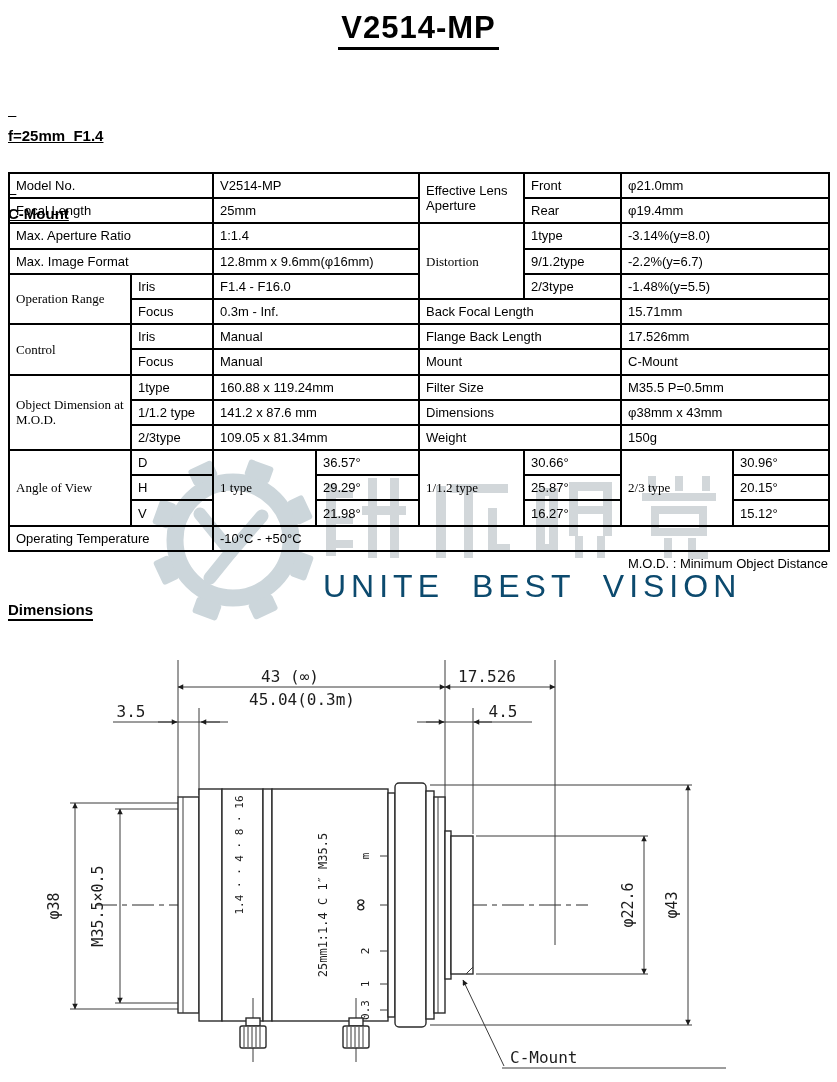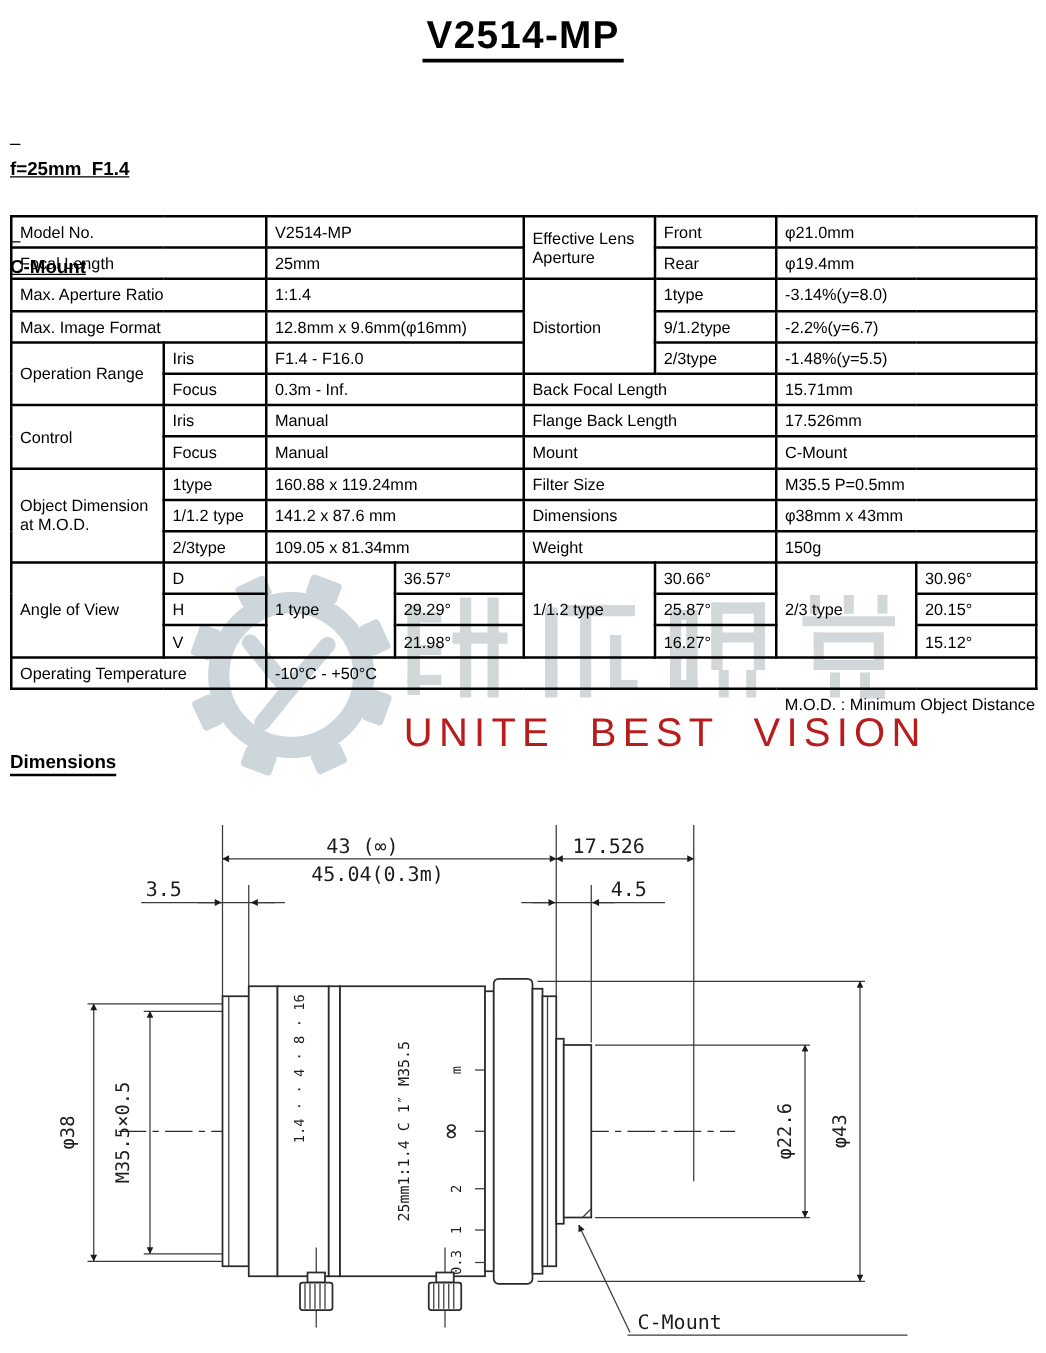--- a/index.html
+++ b/index.html
@@ -8,24 +8,24 @@
   
   .title-wrap{position:absolute;top:10px;left:0;width:837px;text-align:center;}
   .title{display:inline-block;font-size:31px;font-weight:bold;letter-spacing:1px;
          border-bottom:3px solid #000;padding:0 3px 1px 3px;}
   .subtitle{position:absolute;left:8px;top:71px;font-size:15px;font-weight:bold;line-height:26px;white-space:pre;text-decoration:underline;}
   
   table.spec{position:absolute;left:8px;top:172px;width:820px;height:380px;
              border-collapse:collapse;table-layout:fixed;background:transparent;z-index:2;border-radius:16px;}
   table.spec td{border:2px solid #000;font-size:13px;padding:0 0 0 6px;vertical-align:middle;
                 overflow:hidden;line-height:15px;background:transparent;}
-  td.vtop{vertical-align:top;padding-top:4px;}
+  td.vtop{vertical-align:top;padding-top:4px;font-family:Liberation Serif, serif;}
   
   .watermark{position:absolute;left:138px;top:456px;width:592px;height:170px;z-index:0;}
-  .wm-en{position:absolute;left:185px;top:112px;font-size:32px;color:#b91c1c;
+  .wm-en{position:absolute;left:185px;top:112px;font-size:32px;color:#0c4a6e;
          letter-spacing:5px;word-spacing:14px;font-weight:400;white-space:nowrap;}
   
   .mod-note{position:absolute;left:0;top:556px;width:828px;text-align:right;font-size:13px;z-index:2;}
   .dim-heading{position:absolute;left:8px;top:601px;font-size:15px;font-weight:bold;
                border-bottom:2px solid #000;padding-bottom:1px;z-index:2;}
   
   svg.drawing{position:absolute;left:0;top:632px;z-index:1;}
   svg.drawing text{font-family:"DejaVu Sans Mono","Liberation Mono",monospace;fill:#1c1c1c;}
   .body-part{fill:#ffffff;stroke:#2b2b2b;stroke-width:1.4;}
   .thin{stroke:#3a3a3a;stroke-width:1;fill:none;}

